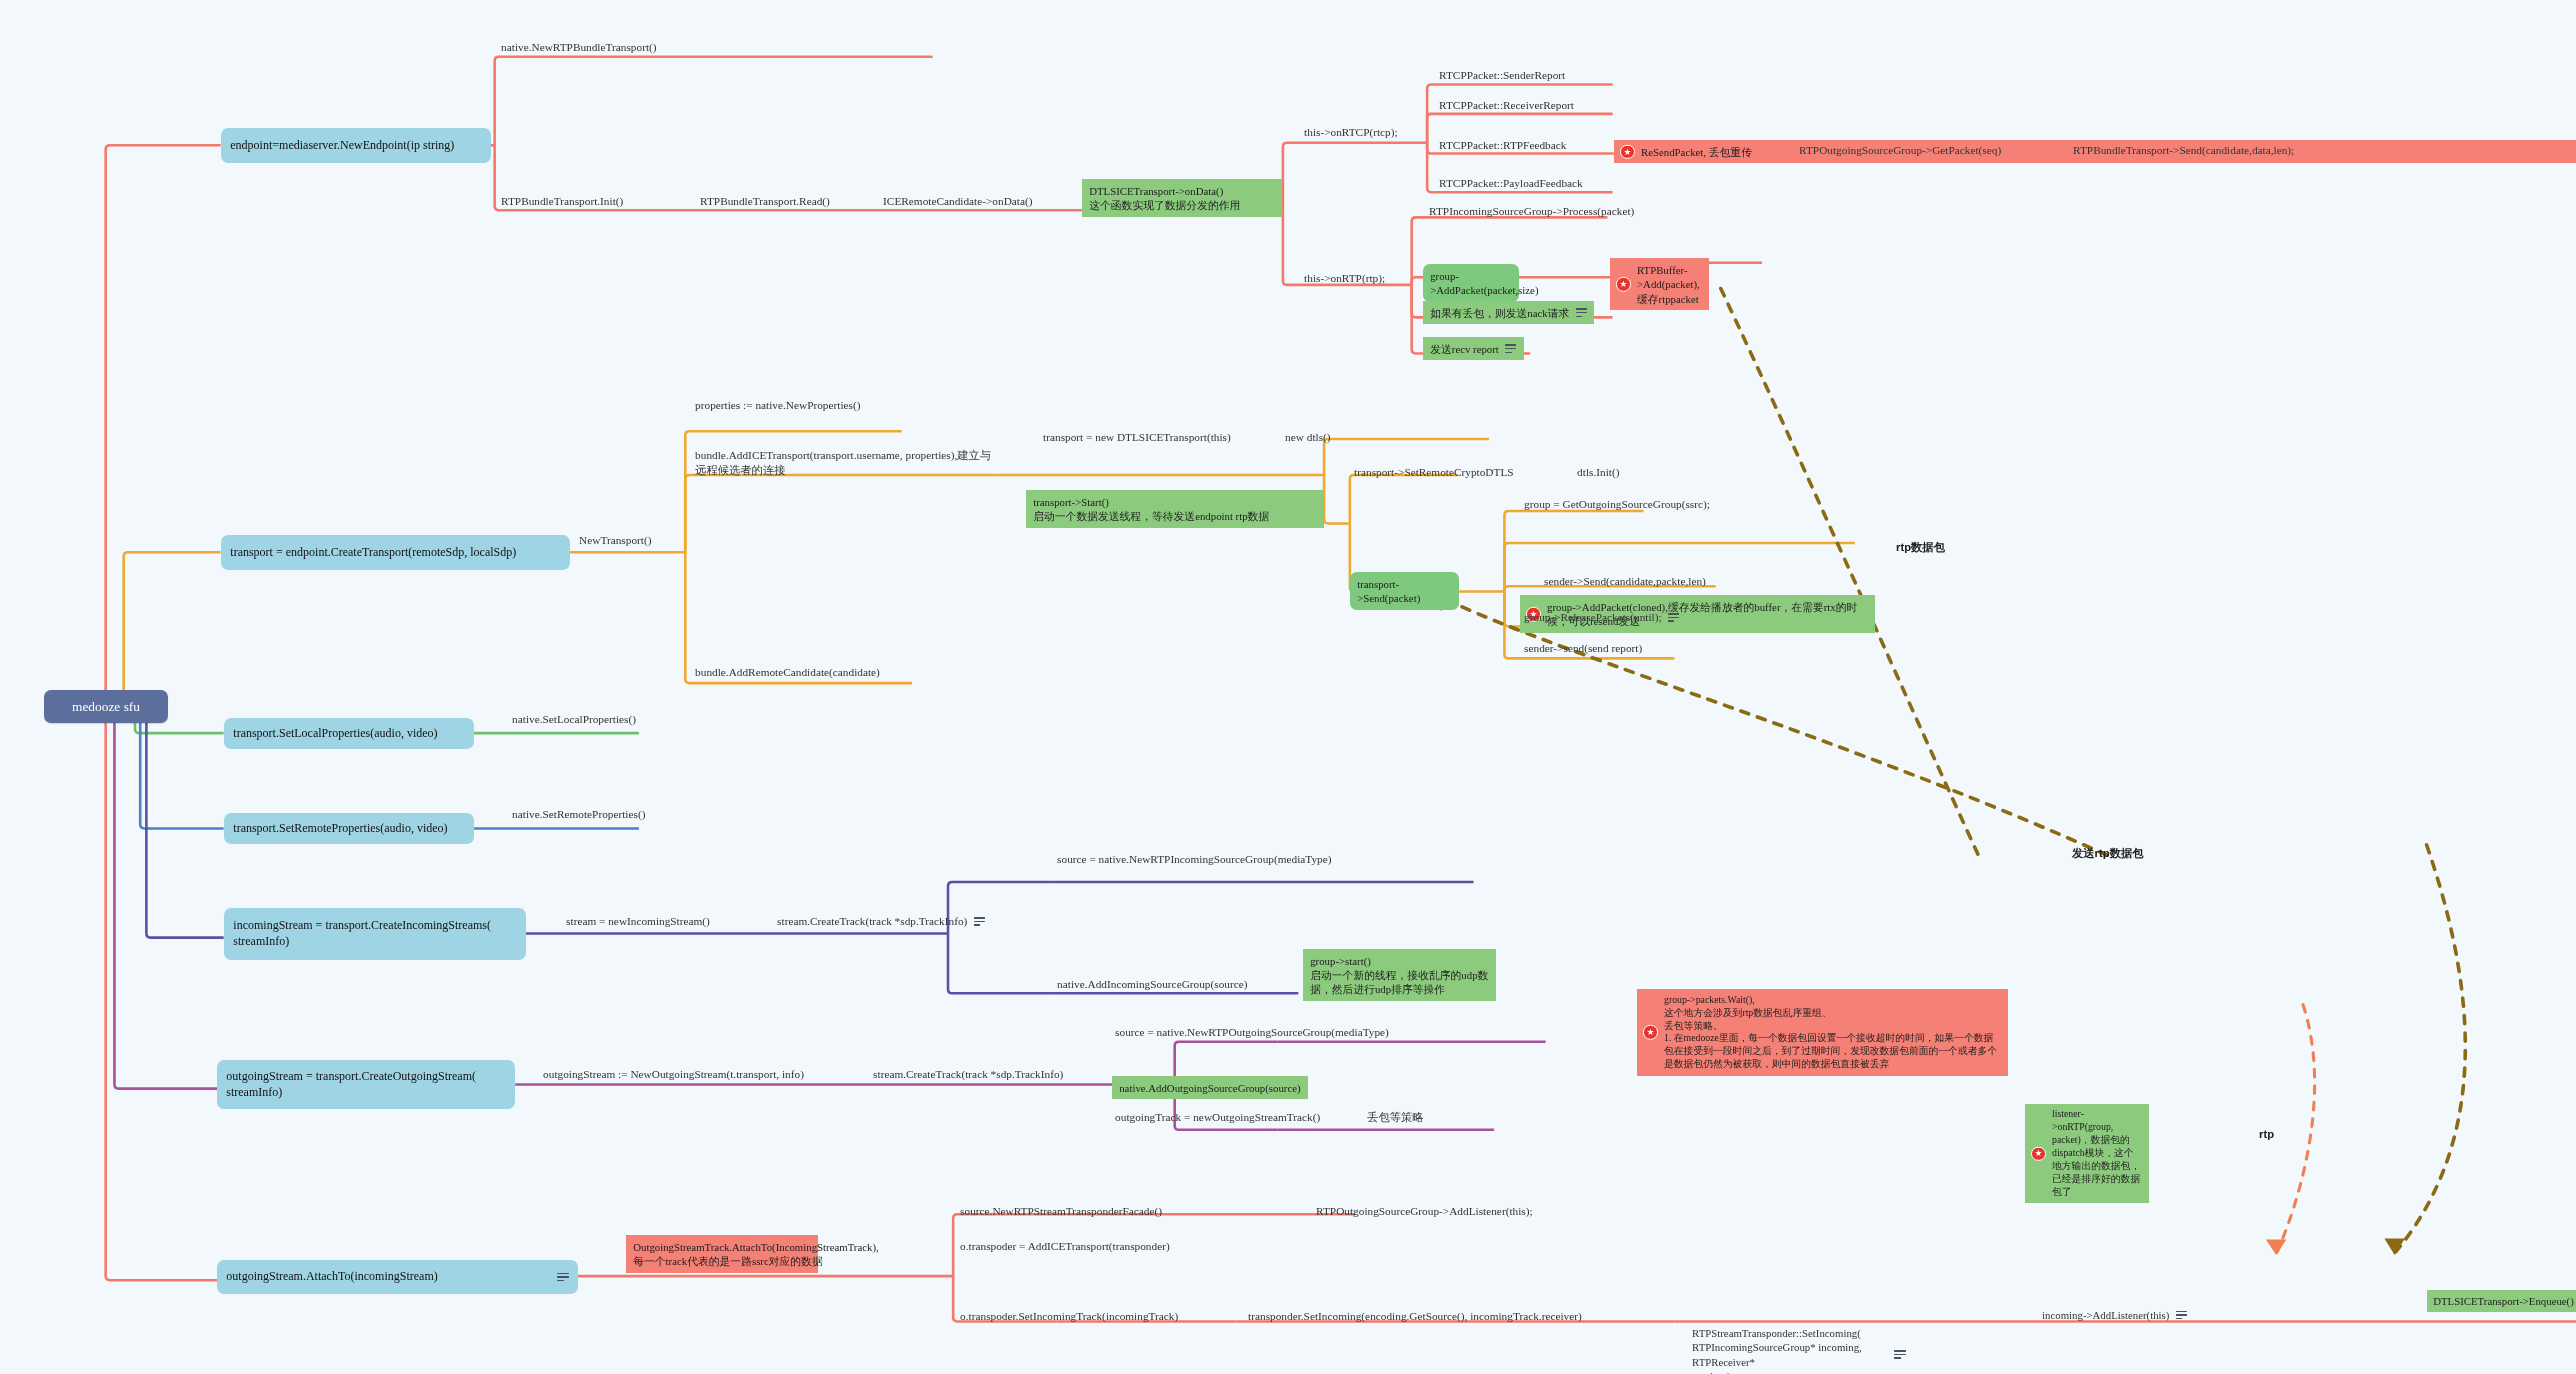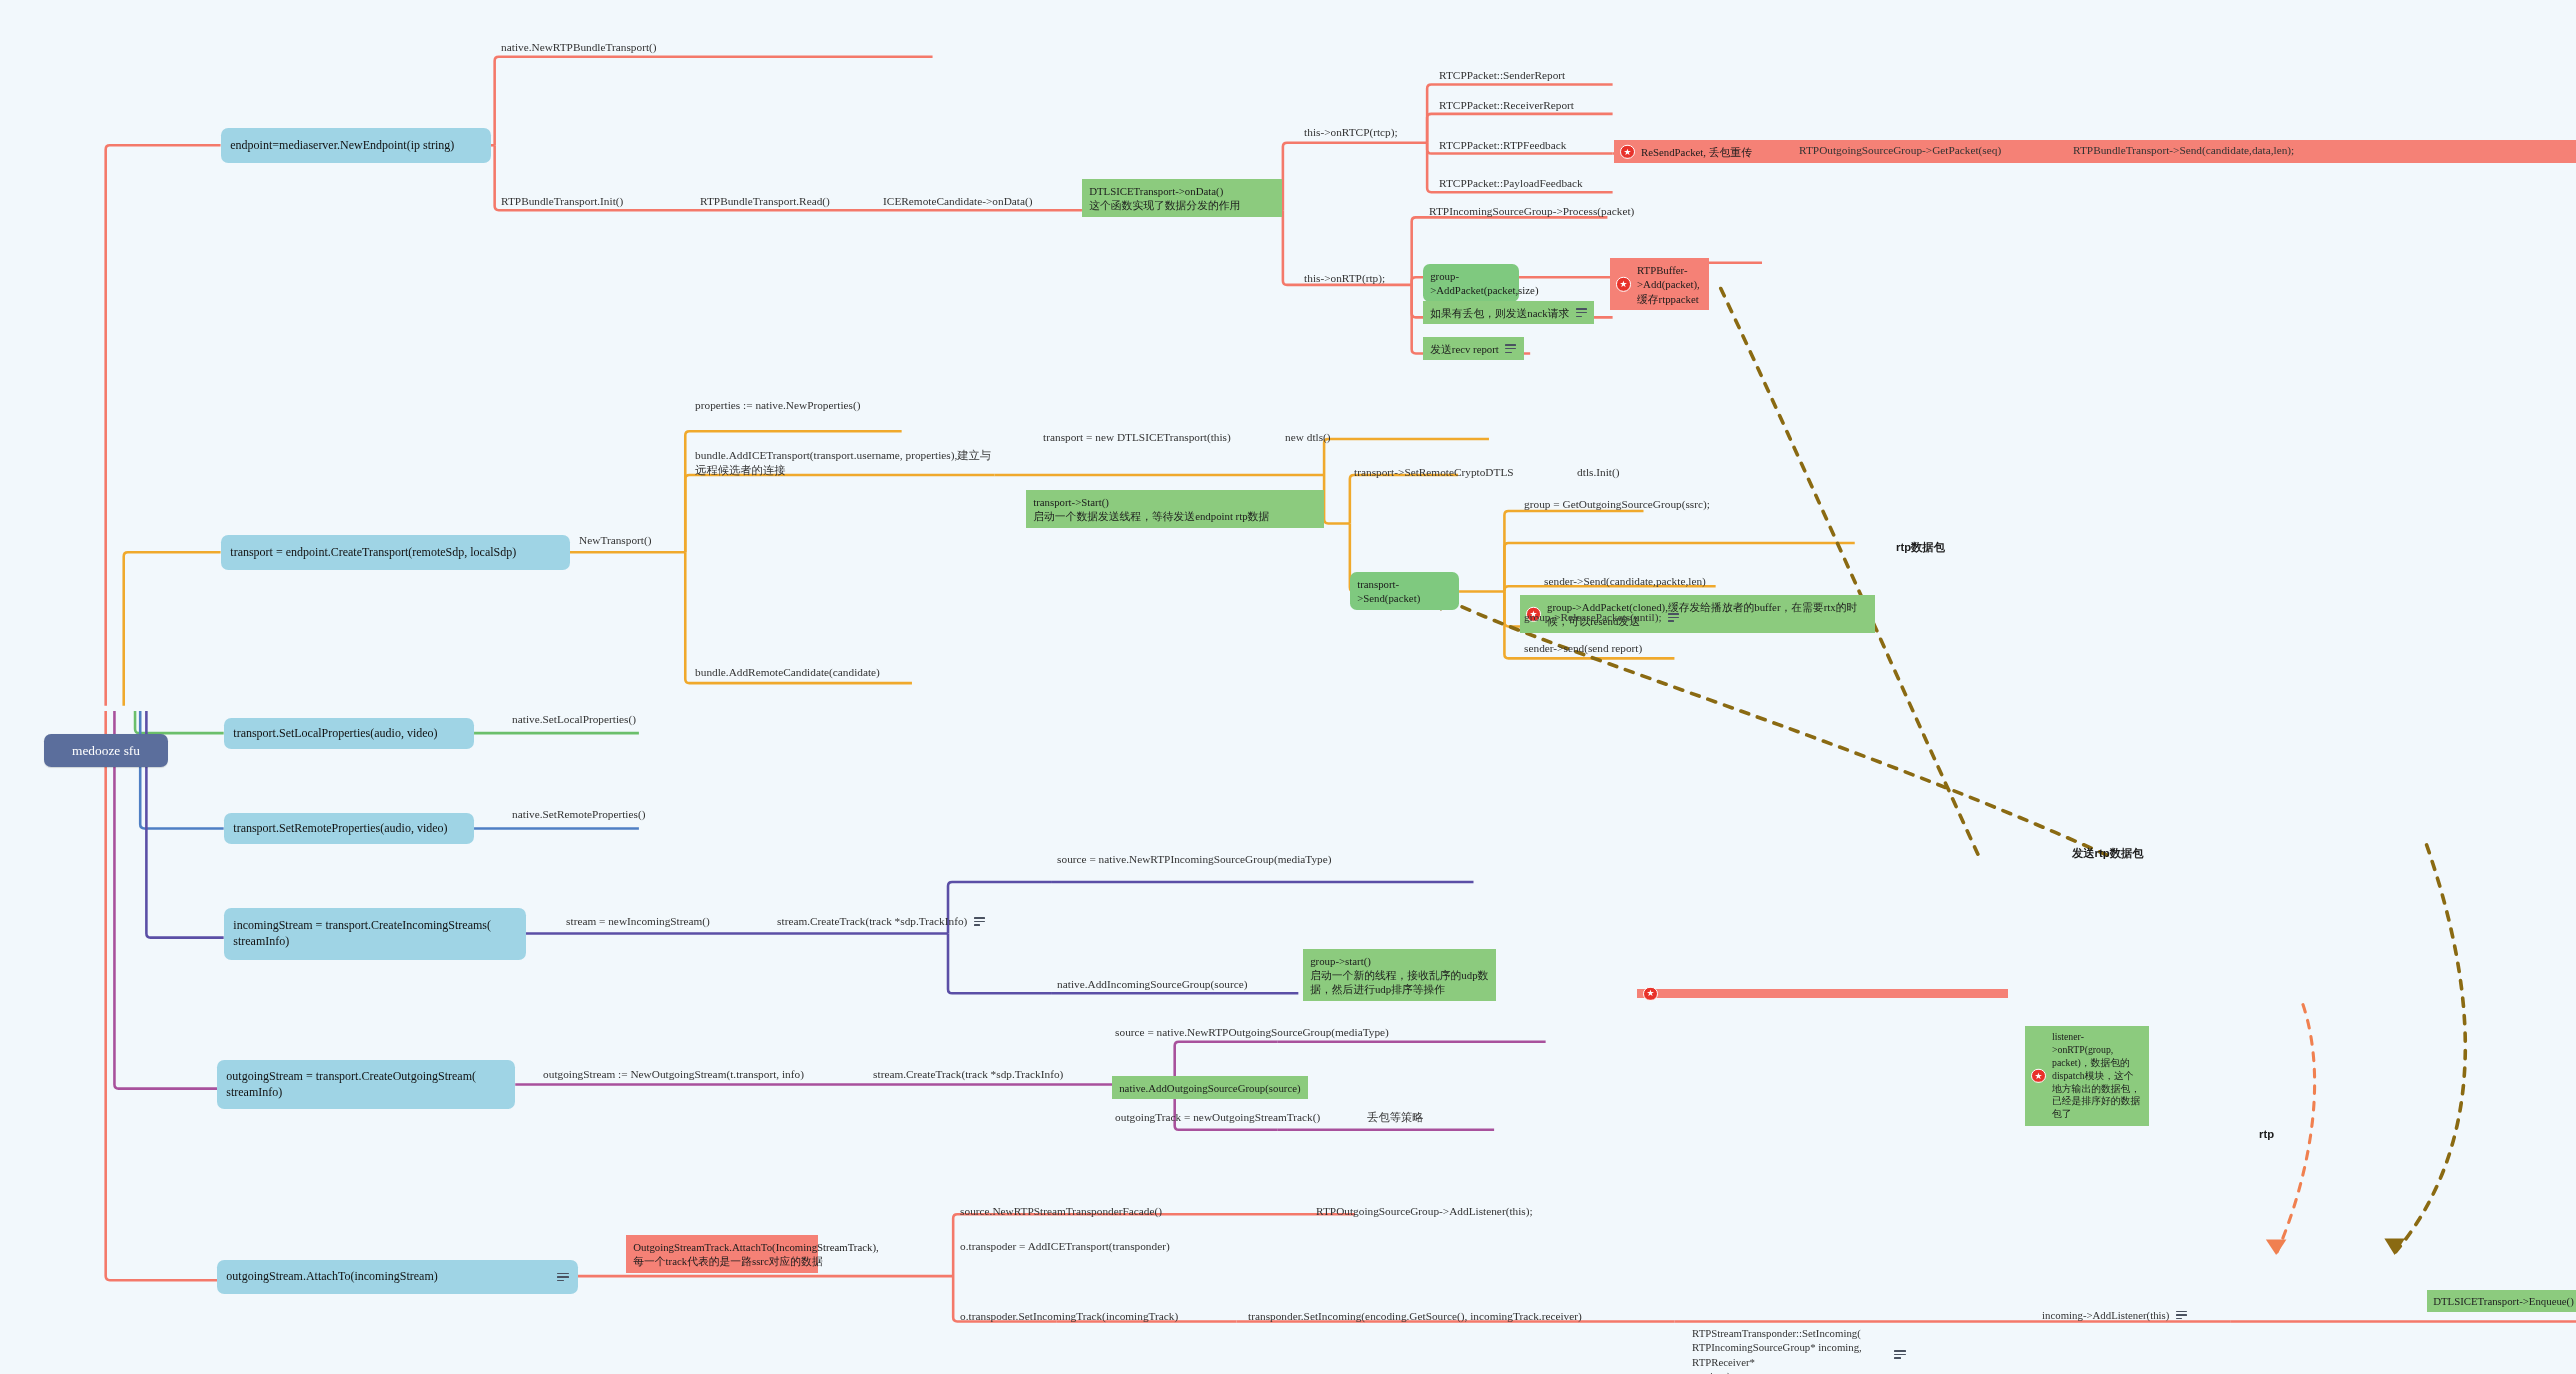--- a/index.html
+++ b/index.html
@@ -142,21 +142,21 @@
       <path d="M4710 1640 C4800 1900 4840 2200 4650 2430"></path>
     </g>
     <g fill="none" stroke="#f08050" stroke-width="6" stroke-dasharray="15 17" stroke-linecap="round">
       <path d="M4470 1950 C4520 2100 4480 2290 4420 2430"></path>
     </g>
     <polygon points="2822,1168 2792,1152 2796,1186" fill="#8a6a12"></polygon>
     <polygon points="4648,2436 4628,2404 4668,2404" fill="#8a6a12"></polygon>
     <polygon points="4418,2436 4398,2406 4438,2406" fill="#f08050"></polygon>
   </svg>
 
-  <div class="node root" style="left:44px;top:690px;width:124px;height:33px;margin-top:44px;">
+  <div class="node root" style="left:44px;top:690px;width:124px;height:33px;">
     <span class="txt">medooze sfu</span>
   </div>
 
   <div class="node blue" style="left:221px;top:128px;width:270px;height:35px;">
     <span class="txt">endpoint=mediaserver.NewEndpoint(ip string)</span>
   </div>
 
   <div class="node plain" style="left:499px;top:39px;">
     <span class="txt">native.NewRTPBundleTransport()</span>
   </div>
@@ -326,20 +326,24 @@
   </div>
   <div class="node plain" style="left:1055px;top:976px;">
     <span class="txt">native.AddIncomingSourceGroup(source)</span>
   </div>
   <div class="node green" style="left:1303px;top:949px;width:193px;">
     <span class="txt">group-&gt;start()
 启动一个新的线程，接收乱序的udp数据，然后进行udp排序等操作</span>
   </div>
   <div class="node red with-star" style="left:1637px;top:876px;width:371px;">
     <span class="star">★</span>
+    <span class="txt" style="font-size:9.8px;">group-&gt;packets.Wait(),
+这个地方会涉及到rtp数据包乱序重组、
+丢包等策略。
+1. 在medooze里面，每一个数据包回设置一个接收超时的时间，如果一个数据包在接受到一段时间之后，到了过期时间，发现改数据包前面的一个或者多个是数据包仍然为被获取，则中间的数据包直接被丢弃</span>
   </div>
   <div class="node green with-star" style="left:2025px;top:904px;width:124px;">
     <span class="star">★</span>
     <span class="txt" style="font-size:9.8px;">listener-&gt;onRTP(group, packet)，数据包的dispatch模块，这个地方输出的数据包，已经是排序好的数据包了</span>
   </div>
 
   <div class="node blue" style="left:217px;top:1060px;width:298px;height:49px;">
     <span class="txt">outgoingStream = transport.CreateOutgoingStream(
 streamInfo)</span>
   </div>

